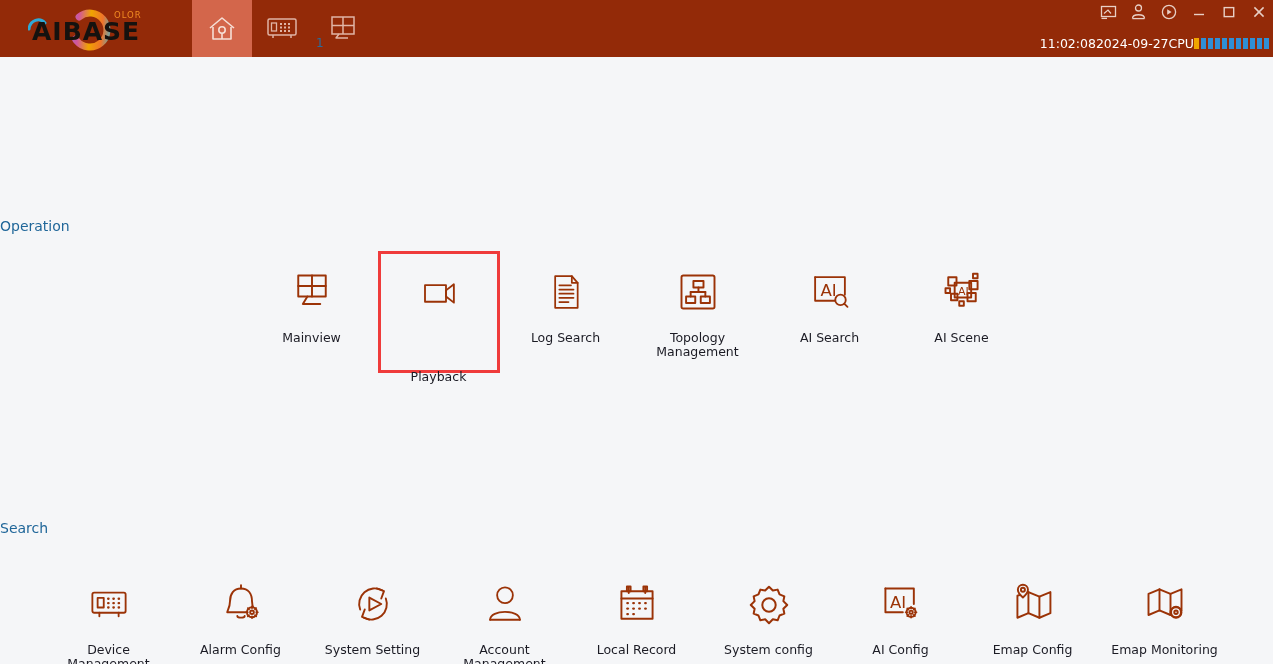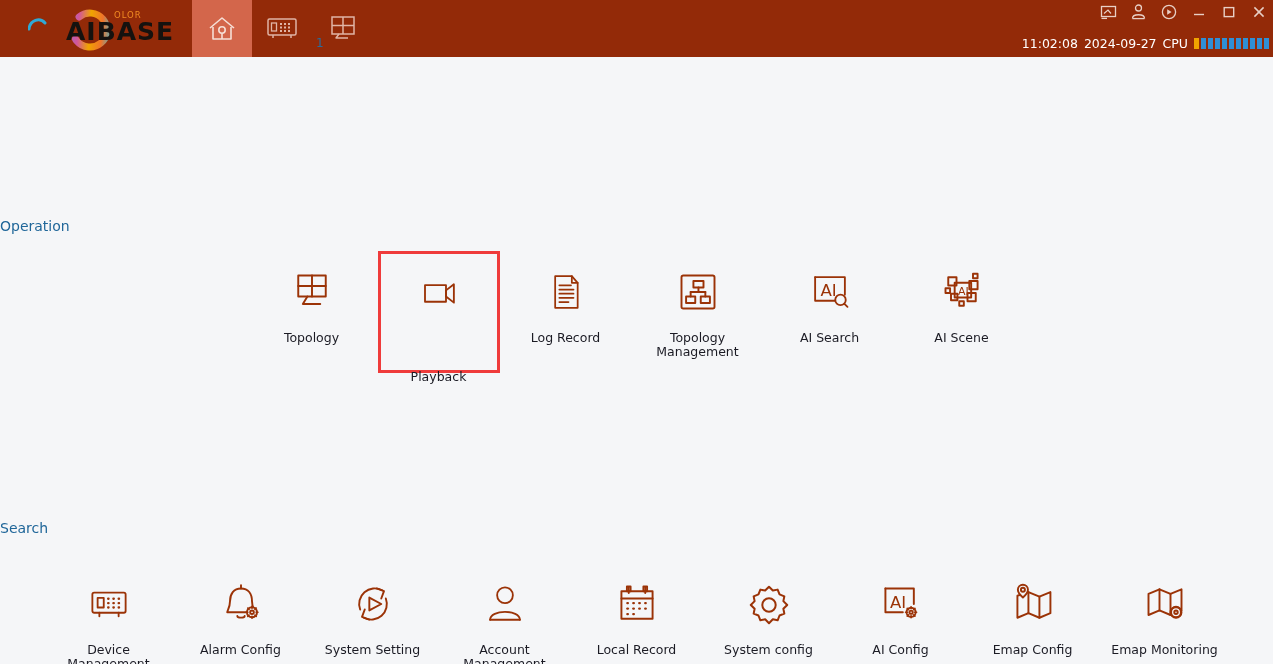--- a/index.html
+++ b/index.html
@@ -24,21 +24,20 @@
     padding-left: 12px;
     position: relative;
   }
   .logo-wrap { position: relative; width: 150px; height: 46px; }
   .logo-ring { position: absolute; left: 50px; top: 2px; }
   .logo-text {
     position: absolute; left: 20px; top: 11px;
     font-size: 25px; font-weight: bold; letter-spacing: 1px;
     color: #15120f;
     font-family: "DejaVu Sans", "Liberation Sans", sans-serif;
-    margin-left: 34px;
   }
   .logo-olor {
     position: absolute; left: 102px; top: 4px;
     font-size: 8.5px; font-weight: normal; letter-spacing: 1px;
     color: #f08a22;
   }
   .logo-swoosh { position: absolute; left: 16px; top: 10px; }
 
   .nav-tabs { display: flex; align-items: stretch; }
   .nav-tab {
@@ -61,21 +60,21 @@
   .win-controls {
     position: absolute; right: 6px; top: 2px;
     display: flex; align-items: center; gap: 13px;
   }
   .win-controls .wc {
     display: flex; align-items: center; justify-content: center;
     width: 17px; height: 20px; cursor: pointer;
   }
   .statusline {
     position: absolute; right: 4px; top: 36px;
-    display: flex; align-items: center; gap: 6px;
+    display: flex; align-items: center; 
     font-size: 12.5px; color: #ffffff;
     white-space: nowrap;
   }
   .cpu-meter { display: flex; gap: 2px; align-items: center; }
   .cpu-seg { width: 5px; height: 11px; }
 
   
   .content { position: relative; width: 1273px; height: 607px; background: #f5f6f8; }
 
   .section-title {
@@ -262,21 +261,21 @@
   <div class="tile-row" id="operation-row">
       <div class="tile">
         <div class="ticon">
           <svg width="44" height="44" viewBox="0 0 48 48" fill="none" stroke="#9b3307" stroke-width="2.1" stroke-linecap="round" stroke-linejoin="round">
             <rect x="9" y="6" width="30" height="23"></rect>
             <line x1="24" y1="6" x2="24" y2="29"></line>
             <line x1="9" y1="17.5" x2="39" y2="17.5"></line>
             <path d="M19 29 L14 37 L33 37"></path>
           </svg>
         </div>
-        <div class="tlabel">Topology</div>
+        <div class="tlabel">Mainview</div>
       </div>
       <div class="tile selected">
         <div class="ticon">
           <svg width="46" height="42" viewBox="0 0 48 48" fill="none" stroke="#9b3307" stroke-width="2.1" stroke-linecap="round" stroke-linejoin="round">
             <rect x="8" y="15" width="24" height="19"></rect>
             <path d="M32 21 L41 14 L41 35 L32 28 Z"></path>
           </svg>
         </div>
         <div class="tlabel">Playback</div>
       </div>
@@ -285,21 +284,21 @@
           <svg width="40" height="44" viewBox="0 0 48 48" fill="none" stroke="#9b3307" stroke-width="2.1" stroke-linecap="round" stroke-linejoin="round">
             <path d="M11 5 L31 5 L38 13 L38 43 L11 43 Z"></path>
             <path d="M31 5 L31 13 L38 13"></path>
             <line x1="16" y1="16" x2="30" y2="16"></line>
             <line x1="16" y1="21" x2="33" y2="21"></line>
             <line x1="16" y1="26" x2="33" y2="26"></line>
             <line x1="16" y1="31" x2="33" y2="31"></line>
             <line x1="16" y1="36" x2="27" y2="36"></line>
           </svg>
         </div>
-        <div class="tlabel">Log Record</div>
+        <div class="tlabel">Log Search</div>
       </div>
       <div class="tile">
         <div class="ticon">
           <svg width="44" height="44" viewBox="0 0 48 48" fill="none" stroke="#9b3307" stroke-width="2.1" stroke-linecap="round" stroke-linejoin="round">
             <rect x="6" y="6" width="36" height="36" rx="2"></rect>
             <rect x="19" y="12" width="11" height="7"></rect>
             <rect x="11" y="29" width="10" height="7"></rect>
             <rect x="27" y="29" width="10" height="7"></rect>
             <line x1="24.5" y1="19" x2="24.5" y2="24"></line>
             <line x1="16" y1="24" x2="32" y2="24"></line>

